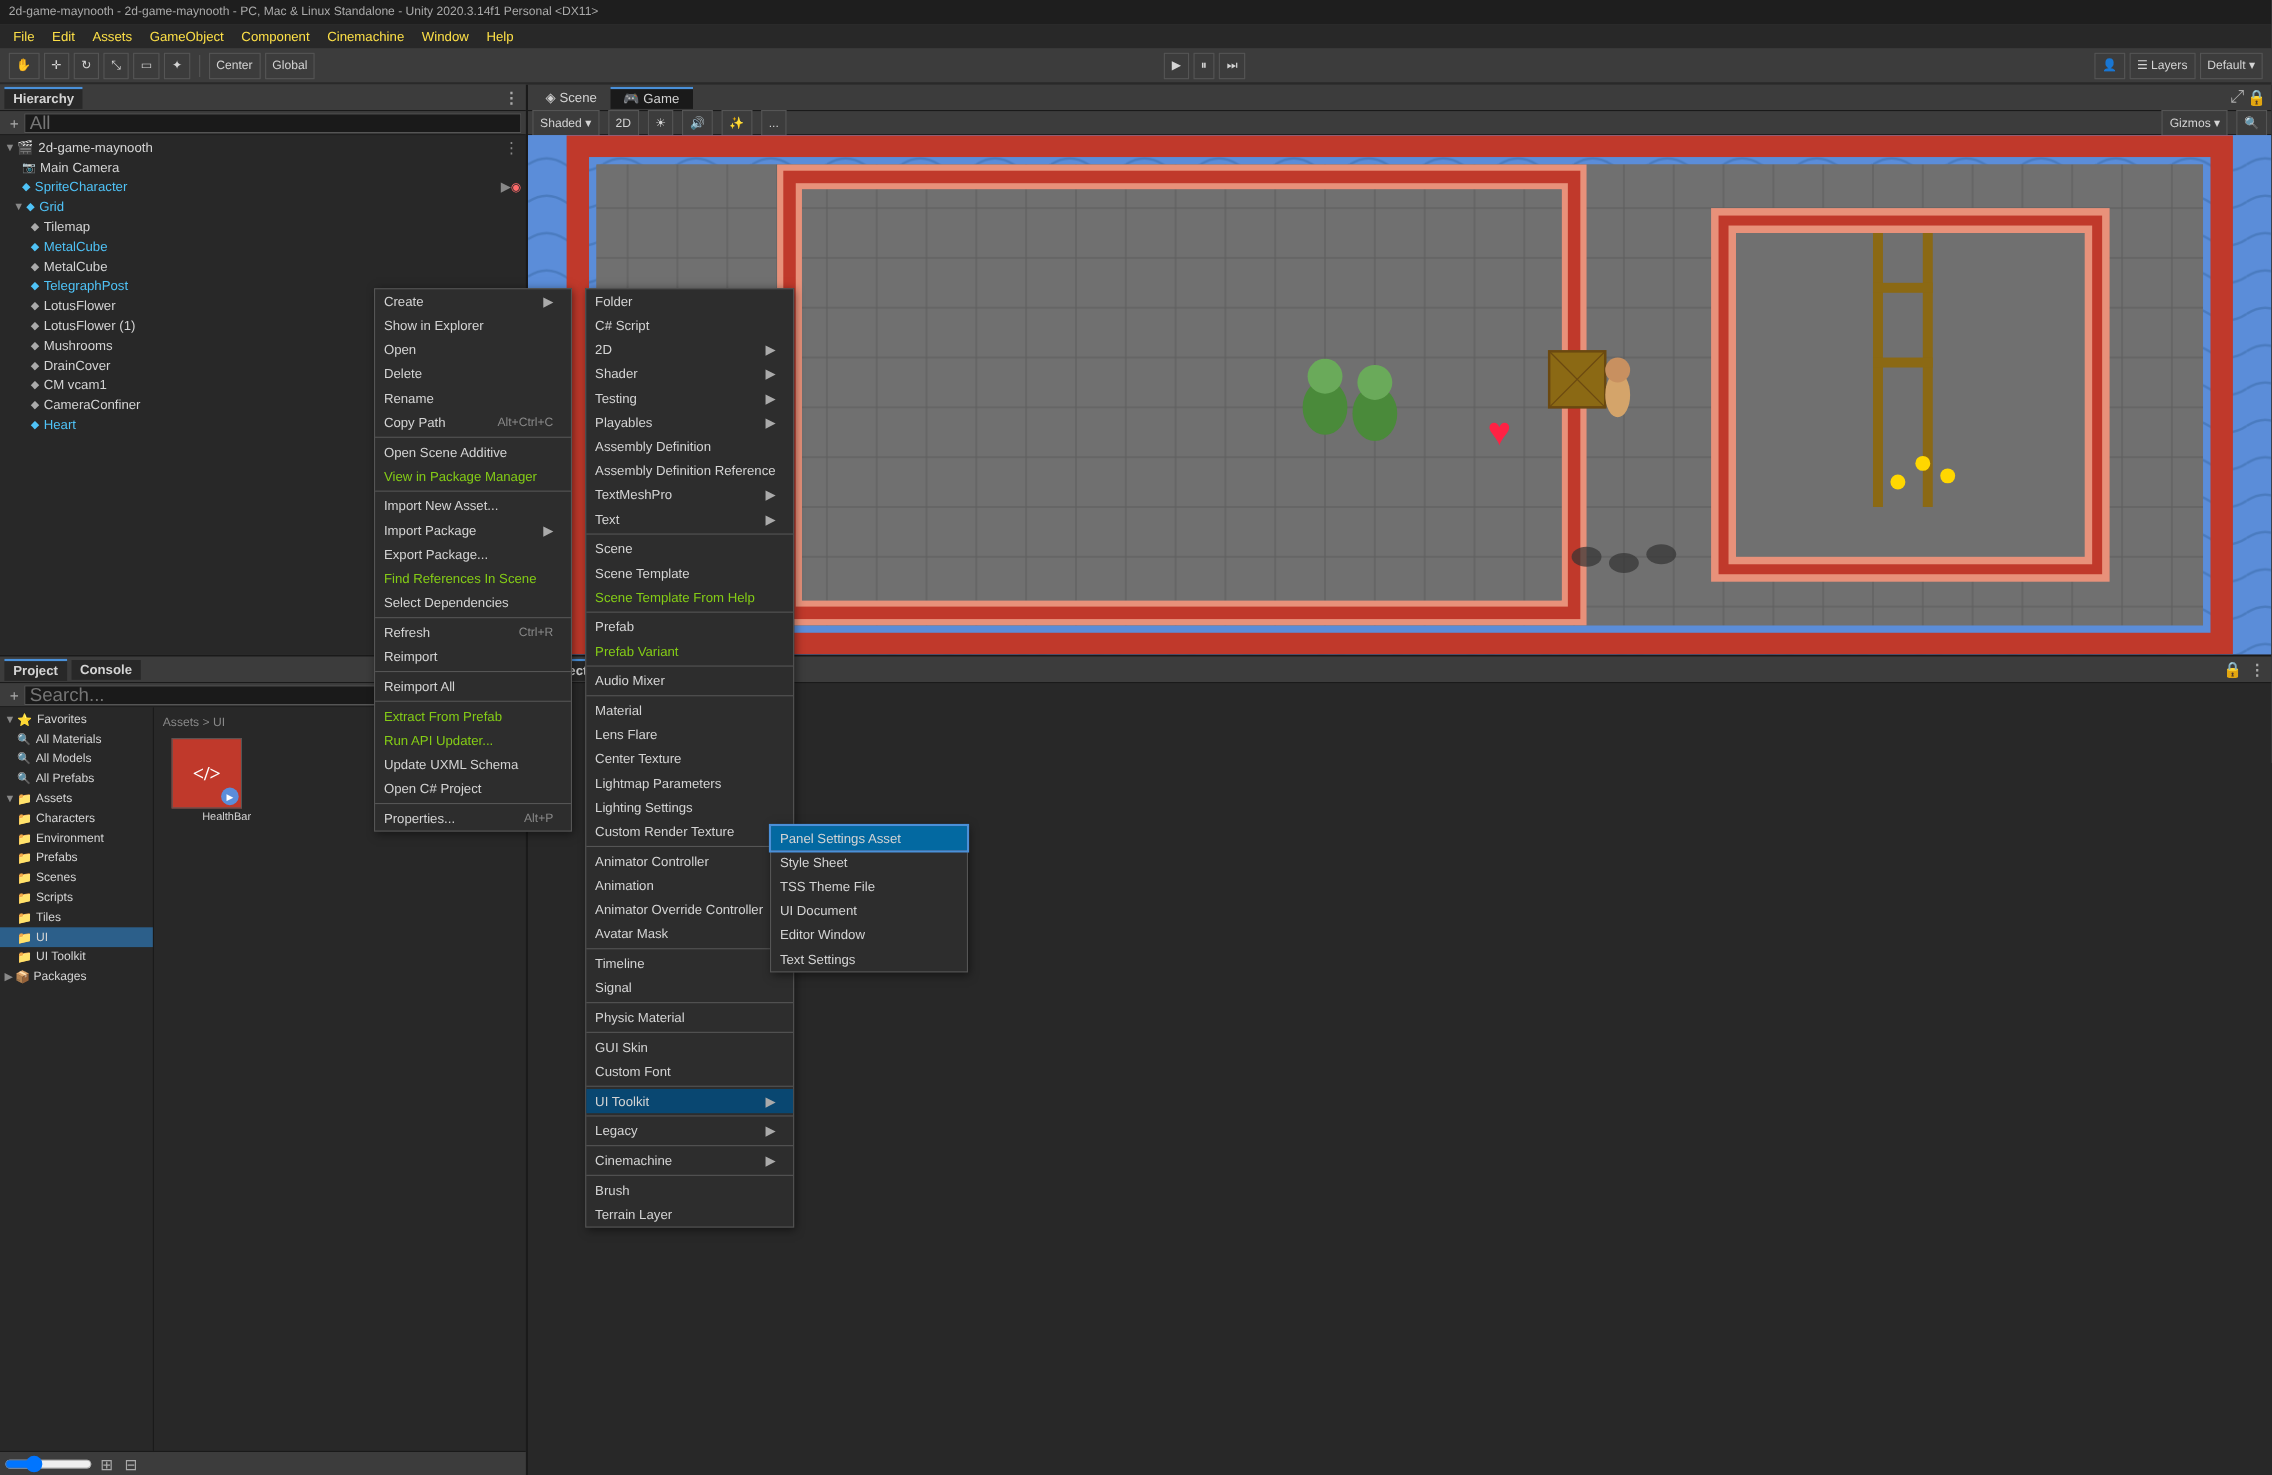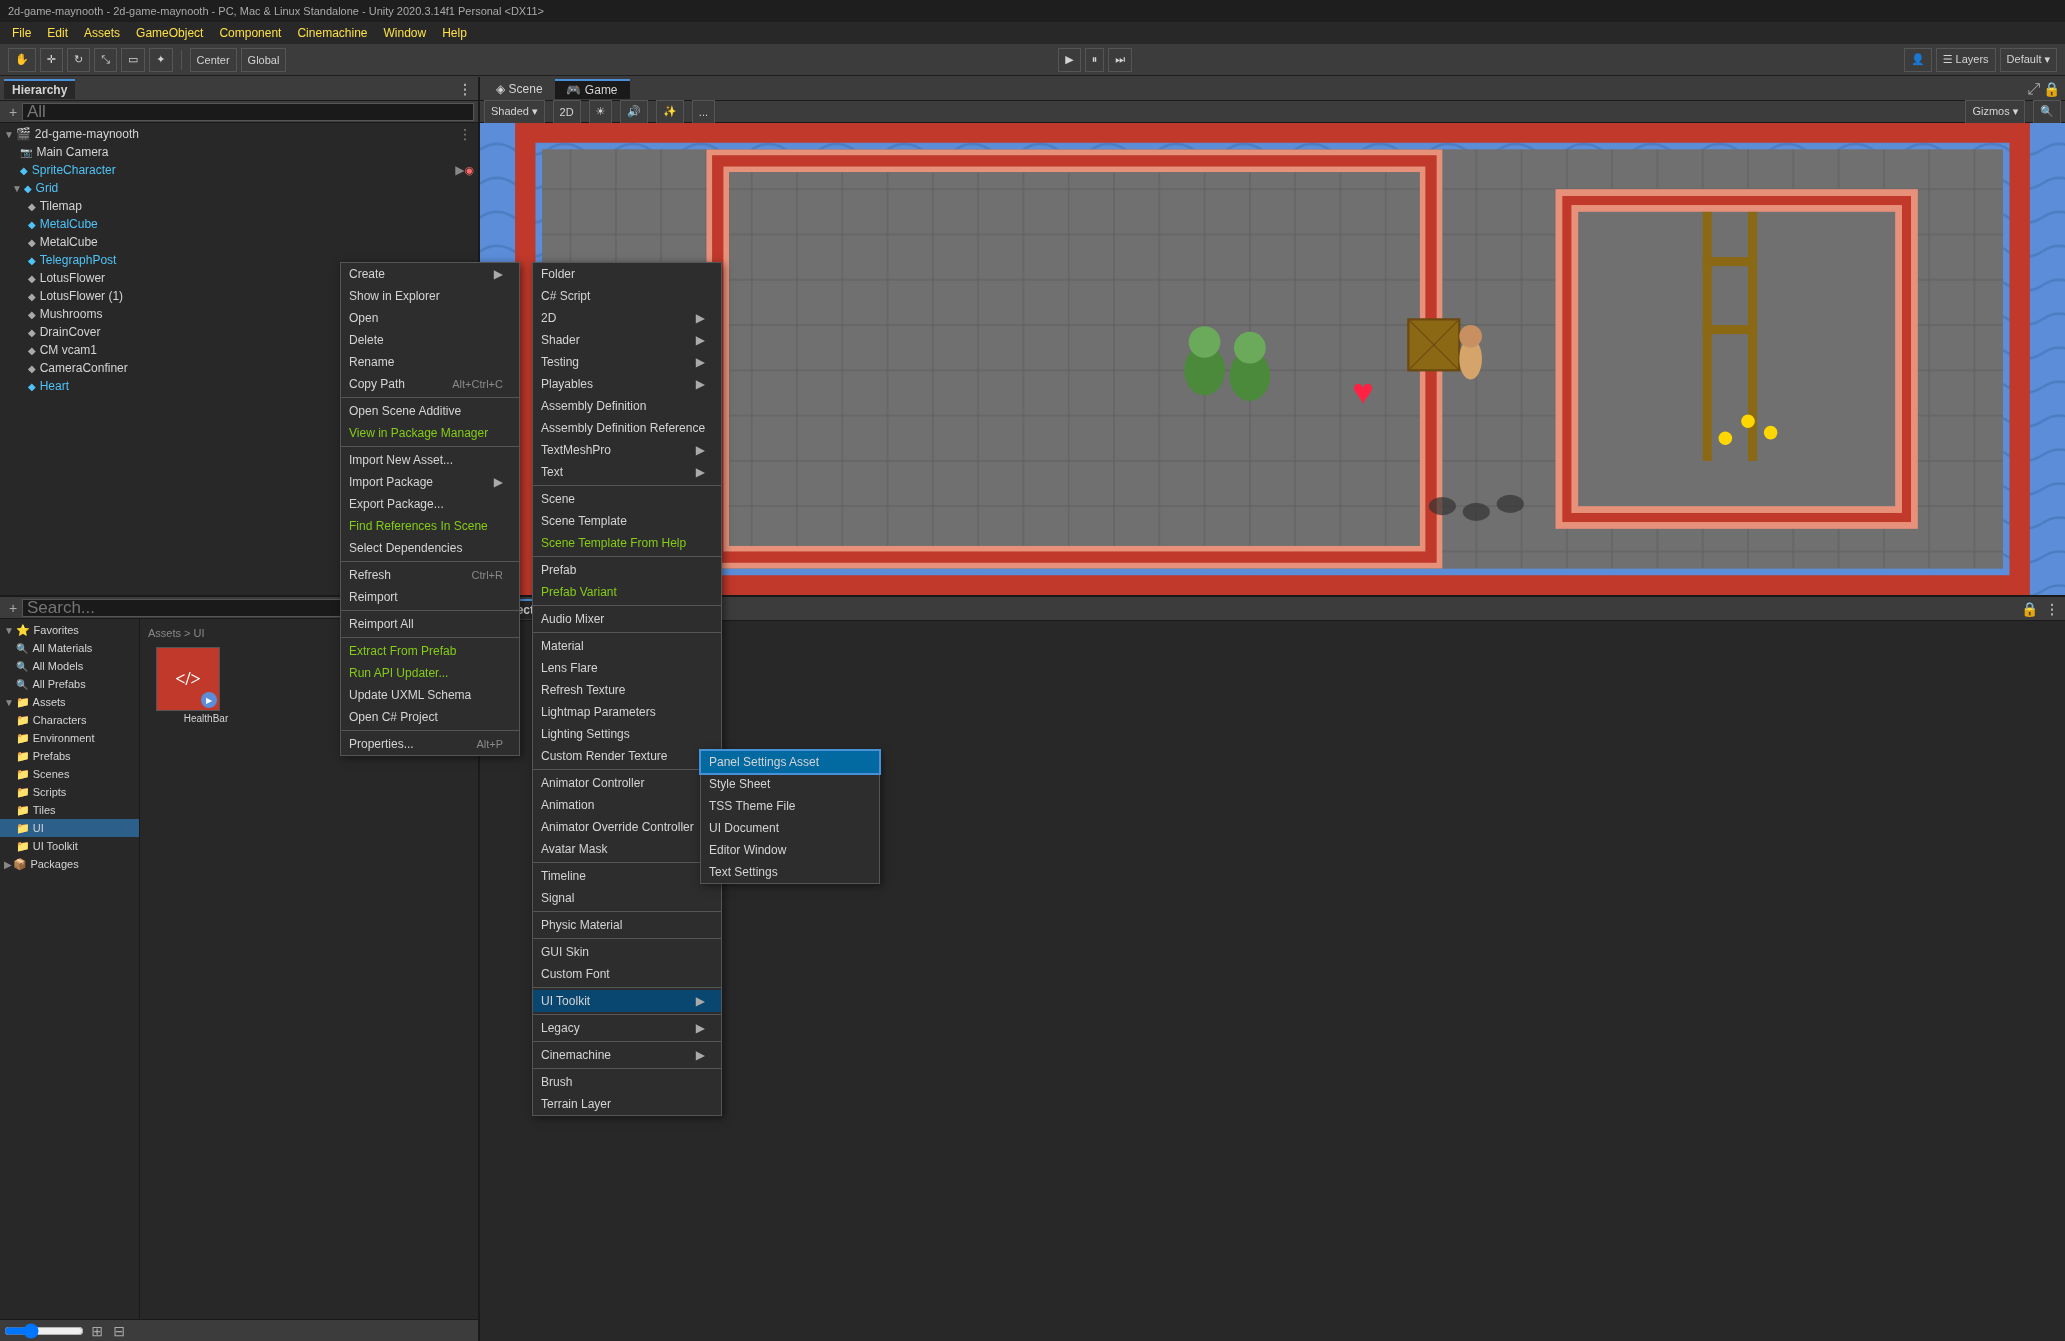--- a/index.html
+++ b/index.html
@@ -569,20 +569,27 @@
           <circle cx="1120" cy="285" r="6" fill="#ffd700"></circle>
           <circle cx="1140" cy="295" r="6" fill="#ffd700"></circle>
         </svg>
       </div>
     </div>
   </div>
 
   <div class="bottom-section">
 
     <div class="project-panel">
+      <div class="panel-hdr">
+        <span class="panel-tab active">Project</span>
+        <span class="panel-tab">Console</span>
+        <div style="flex:1"></div>
+        <div class="icon-btn">🔒</div>
+        <div class="icon-btn">⋮</div>
+      </div>
       <div class="hierarchy-toolbar">
         <div class="icon-btn">+</div>
         <input class="search-box" placeholder="Search..." style="">
         <div class="icon-btn">🔍</div>
         <div class="icon-btn">⊞</div>
         <div class="icon-btn">☰</div>
         <div class="icon-btn">⚙</div>
       </div>
       <div class="project-sidebar">
 
@@ -758,21 +765,21 @@
   <div class="ctx-item">Scene Template</div>
   <div class="ctx-item disabled">Scene Template From Help</div>
   <div class="ctx-separator"></div>
   <div class="ctx-item">Prefab</div>
   <div class="ctx-item disabled">Prefab Variant</div>
   <div class="ctx-separator"></div>
   <div class="ctx-item">Audio Mixer</div>
   <div class="ctx-separator"></div>
   <div class="ctx-item">Material</div>
   <div class="ctx-item">Lens Flare</div>
-  <div class="ctx-item">Refresh Texture</div>
+  <div class="ctx-item">Center Texture</div>
   <div class="ctx-item">Lightmap Parameters</div>
   <div class="ctx-item">Lighting Settings</div>
   <div class="ctx-item">Custom Render Texture</div>
   <div class="ctx-separator"></div>
   <div class="ctx-item">Animator Controller</div>
   <div class="ctx-item">Animation</div>
   <div class="ctx-item">Animator Override Controller</div>
   <div class="ctx-item">Avatar Mask</div>
   <div class="ctx-separator"></div>
   <div class="ctx-item">Timeline</div>

